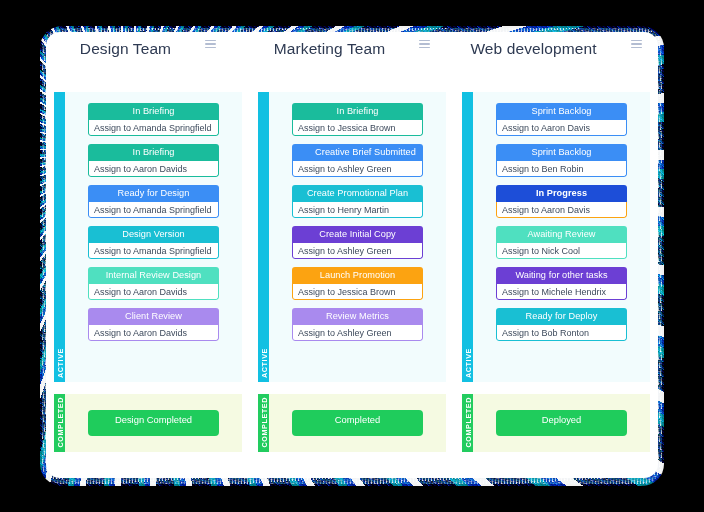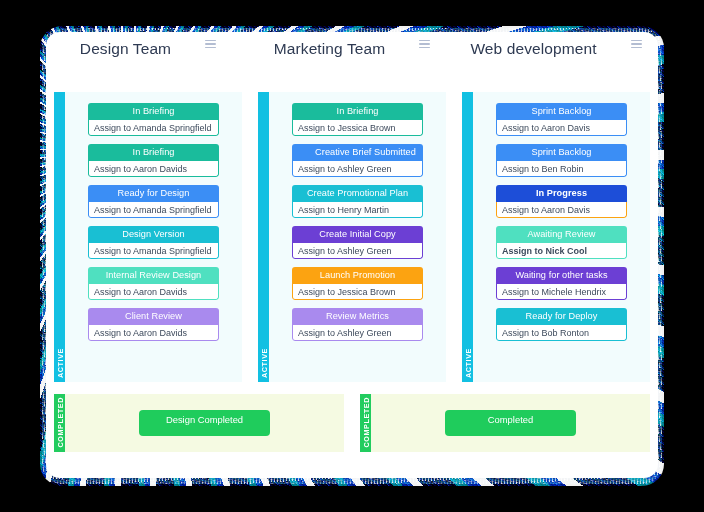--- a/index.html
+++ b/index.html
@@ -325,21 +325,21 @@
               <div class="task">
                 <div class="task-title" style="background: rgb(59, 142, 245);">Sprint Backlog</div>
                 <div class="task-assignee" style="border-color: rgb(59, 142, 245);">Assign to Ben Robin</div>
               </div>
               <div class="task">
                 <div class="task-title" style="background: #1d4ed8; font-weight: bold;">In Progress</div>
                 <div class="task-assignee" style="border-color: rgb(252, 163, 17);">Assign to Aaron Davis</div>
               </div>
               <div class="task">
                 <div class="task-title" style="background: rgb(79, 224, 192);">Awaiting Review</div>
-                <div class="task-assignee" style="border-color: rgb(79, 224, 192); font-weight: bold;">Assign to Nick Cool</div>
+                <div class="task-assignee" style="border-color: rgb(79, 224, 192);">Assign to Nick Cool</div>
               </div>
               <div class="task">
                 <div class="task-title" style="background: rgb(108, 63, 212);">Waiting for other tasks</div>
                 <div class="task-assignee" style="border-color: rgb(108, 63, 212);">Assign to Michele Hendrix</div>
               </div>
               <div class="task">
                 <div class="task-title" style="background: rgb(25, 191, 211);">Ready for Deploy</div>
                 <div class="task-assignee" style="border-color: rgb(25, 191, 211);">Assign to Bob Ronton</div>
               </div>
             </div>
@@ -361,16 +361,26 @@
         <div class="band-col">
           <div class="band-col-inner completed-bg">
             <div class="side-tab completed-tab">
               <span class="side-tab-label">COMPLETED</span>
             </div>
             <div class="completed-area">
               <div class="completed-pill">Completed</div>
             </div>
           </div>
         </div>
+        <div class="band-col">
+          <div class="band-col-inner completed-bg">
+            <div class="side-tab completed-tab">
+              <span class="side-tab-label">COMPLETED</span>
+            </div>
+            <div class="completed-area">
+              <div class="completed-pill">Deployed</div>
+            </div>
+          </div>
+        </div>
       </div>
 
   </div>
 </div>
 
 </body></html>

